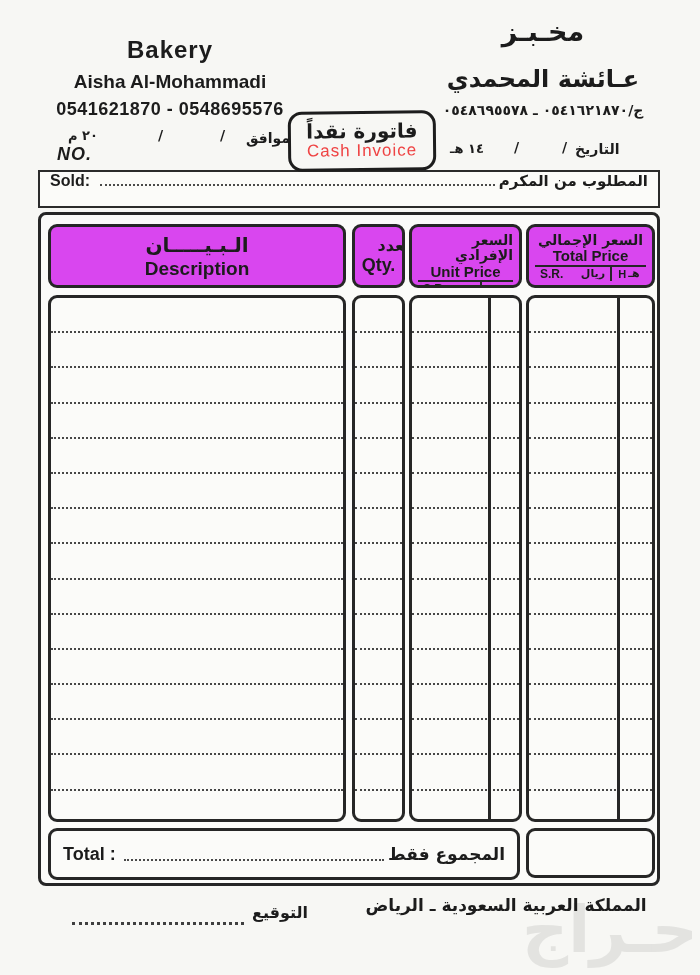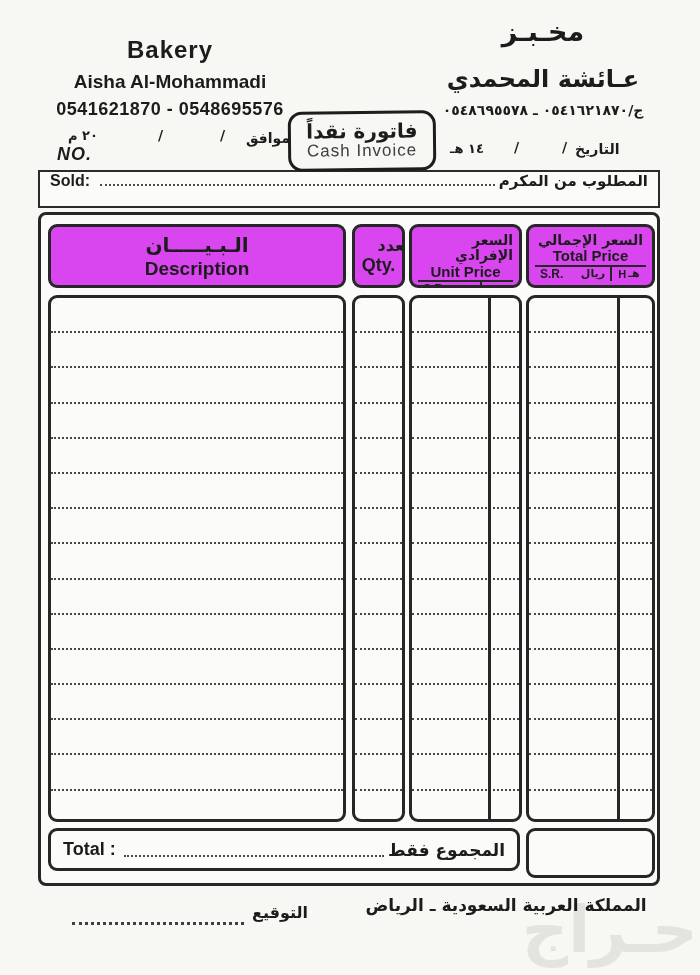--- a/index.html
+++ b/index.html
@@ -32,21 +32,21 @@
   
   #stamp{
     left:288px;top:111px;width:142px;height:54px;
     border:3.5px solid #1d1d1d;border-radius:14px;
     background:#f7f7f4;
     display:flex;flex-direction:column;justify-content:center;align-items:center;
     transform:rotate(-.6deg);
     z-index:3;
   }
   #stamp .ar{font-size:20px;font-weight:bold;line-height:1.05;}
-  #stamp .en{font-size:17px;letter-spacing:1px;color:#404040;line-height:1.1;}
+  #stamp .en{font-size:17px;letter-spacing:1px;color:#ef4444;line-height:1.1;}
 
   
   .dateitem{font-size:14px;font-weight:bold;}
   #no-label{left:57px;top:144px;font-size:18px;font-weight:bold;font-style:italic;letter-spacing:1px;}
 
   
   #sold-box{
     left:38px;top:170px;width:622px;height:38px;
     border:2.5px solid #2b2b2b;background:#fbfbf9;
     box-sizing:border-box;
@@ -99,21 +99,21 @@
   #b-qty{left:311px;width:53px;}
   #b-unit{left:368px;width:113px;}
   #b-total{left:485px;width:129px;}
   .body-row{height:33.2px;border-bottom:2.5px dotted #474747;}
   .vdiv{position:absolute;top:0;bottom:0;width:2.5px;background:#262626;}
   #b-unit .vdiv{left:76px;}
   #b-total .vdiv{left:88px;}
 
   
   #total-box{
-    position:absolute;left:7px;top:613px;width:472px;height:43px;
+    position:absolute;left:7px;top:613px;width:472px;height:52px;
     border:3px solid #262626;border-radius:9px;background:#fbfbf9;
     box-sizing:border-box;display:flex;align-items:center;padding:12px 12px;
   }
   #total-box .en{font-size:18px;font-weight:bold;margin-right:4px;}
   #total-box .leader{flex:1;border-bottom:2.5px dotted #4a4a4a;height:12px;margin:0 4px;}
   #total-box .ar{font-size:17px;font-weight:bold;}
   #amount-box{
     position:absolute;left:485px;top:613px;width:129px;height:50px;
     border:3px solid #262626;border-radius:9px;background:#fbfbf9;box-sizing:border-box;
   }

